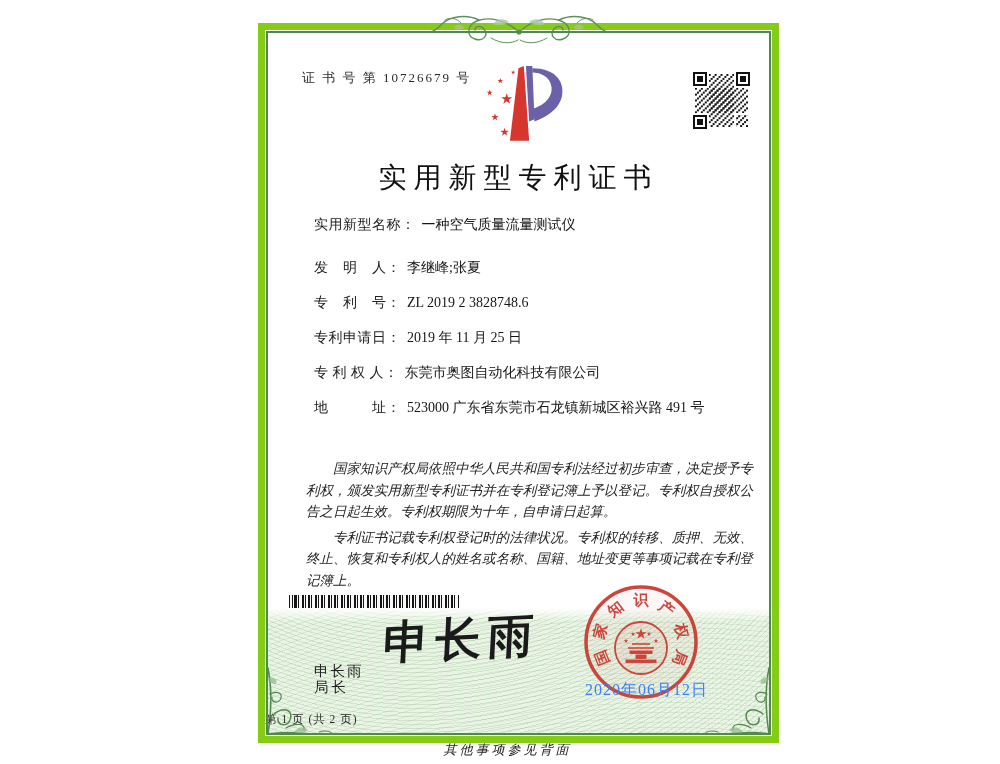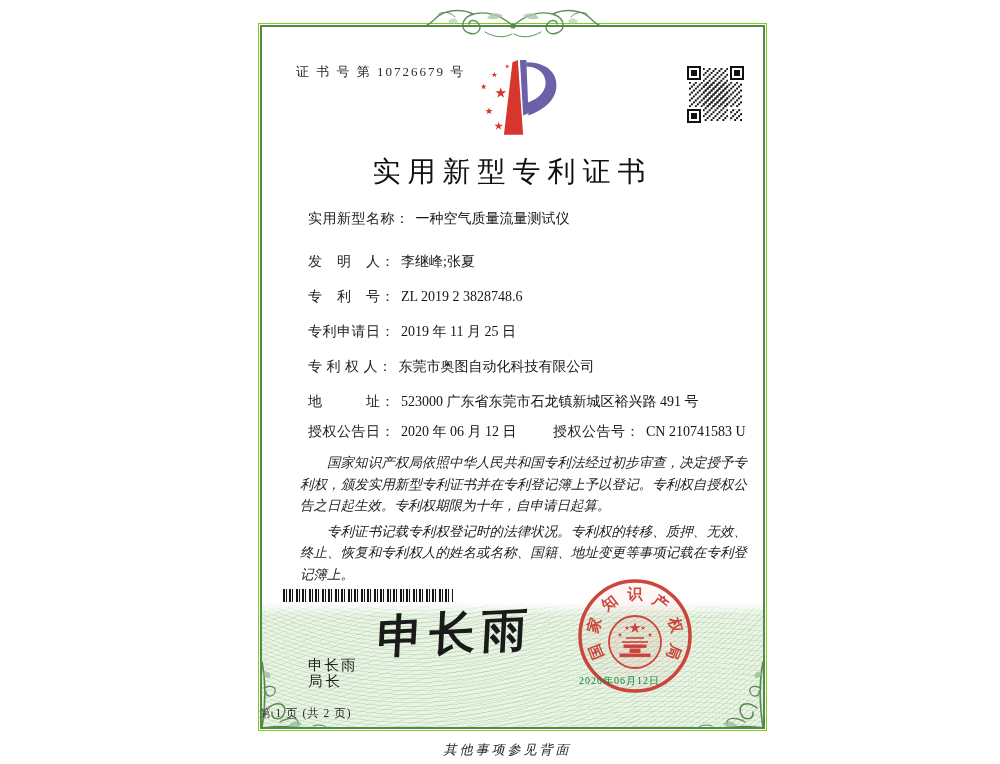--- a/index.html
+++ b/index.html
@@ -6,21 +6,21 @@
   body{
     width:1000px;height:764px;position:relative;overflow:hidden;
     background:#ffffff;
     font-family:"Liberation Serif","DejaVu Serif",serif;
     color:#1f1f1f;
   }
   .sheet{position:absolute;left:0;top:0;width:1000px;height:764px;}
   
   .frame{
     position:absolute;left:258px;top:23px;width:507px;height:706px;
-    border:1px solid #84cc16;
+    border:7px solid #84cc16;
   }
   .frame::after{
     content:"";position:absolute;inset:1px;border:2px solid #4f8a4c;pointer-events:none;
   }
   
   .guilloche{
     position:absolute;left:3px;right:3px;bottom:3px;top:578px;
     background-color:#e9f4e4;
     background-image:
       repeating-radial-gradient(circle at 30% -320px, rgba(104,158,100,.20) 0 1px, rgba(0,0,0,0) 1px 4px),
@@ -69,21 +69,21 @@
   .sig-hand{
     position:absolute;left:118px;top:578px;width:190px;height:70px;
     font-size:46px;letter-spacing:6px;color:#1a1a1a;
     transform:rotate(-3deg) skewX(-6deg);
     font-weight:bold;white-space:nowrap;
   }
   
   .seal{position:absolute;left:314px;top:550px;width:124px;height:124px;opacity:.92;}
   .seal-date{
     position:absolute;left:320px;top:650px;width:118px;
-    font-size:10px;letter-spacing:1px;color:#15803d;white-space:nowrap;
+    font-size:16px;letter-spacing:1px;color:#3b82f6;white-space:nowrap;
   }
   
   .page-info{position:absolute;left:0;top:682px;width:100%;font-size:11.5px;letter-spacing:1px;color:#2a2a2a;}
   .back-note{
     position:absolute;left:254px;top:741px;width:507px;text-align:center;
     font-size:13px;letter-spacing:3px;font-style:italic;color:#222;
   }
 </style>
 </head>
 <body>
@@ -182,26 +182,20 @@
     </div>
     <div class="field-row" style="top:299px">
       <span class="f-label">专利申请日：</span><span class="f-value">2019 年 11 月 25 日</span>
     </div>
     <div class="field-row" style="top:334px">
       <span class="f-label">专 利 权 人：</span><span class="f-value">东莞市奥图自动化科技有限公司</span>
     </div>
     <div class="field-row" style="top:369px">
       <span class="f-label">地　　　址：</span><span class="f-value">523000 广东省东莞市石龙镇新城区裕兴路 491 号</span>
     </div>
-    <div class="field-row" style="top:399px">
-      <span class="f-label">授权公告日：</span><span class="f-value">2020 年 06 月 12 日</span>
-      <span class="pair2">
-        <span class="f-label" style="min-width:0">授权公告号：</span><span class="f-value">CN 210741583 U</span>
-      </span>
-    </div>
 
     <div class="body-text">
       <p>国家知识产权局依照中华人民共和国专利法经过初步审查，决定授予专利权，颁发实用新型专利证书并在专利登记簿上予以登记。专利权自授权公告之日起生效。专利权期限为十年，自申请日起算。</p>
       <p>专利证书记载专利权登记时的法律状况。专利权的转移、质押、无效、终止、恢复和专利权人的姓名或名称、国籍、地址变更等事项记载在专利登记簿上。</p>
     </div>
 
     <div class="barcode"></div>
 
     <div class="sig-title">局长</div>
     <div class="sig-name">申长雨</div>

